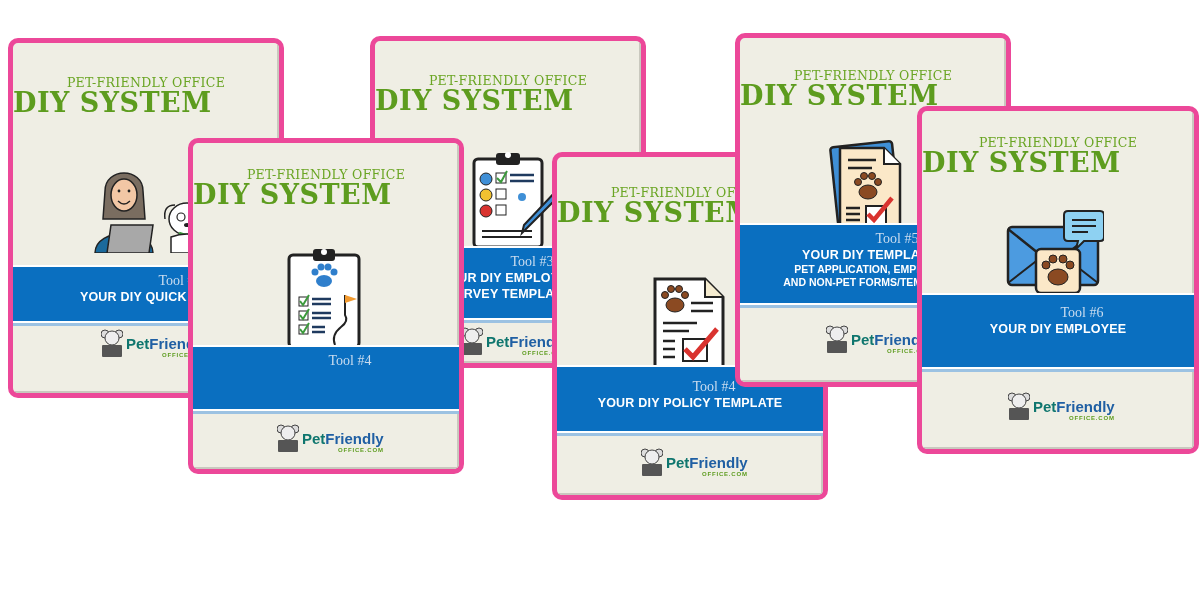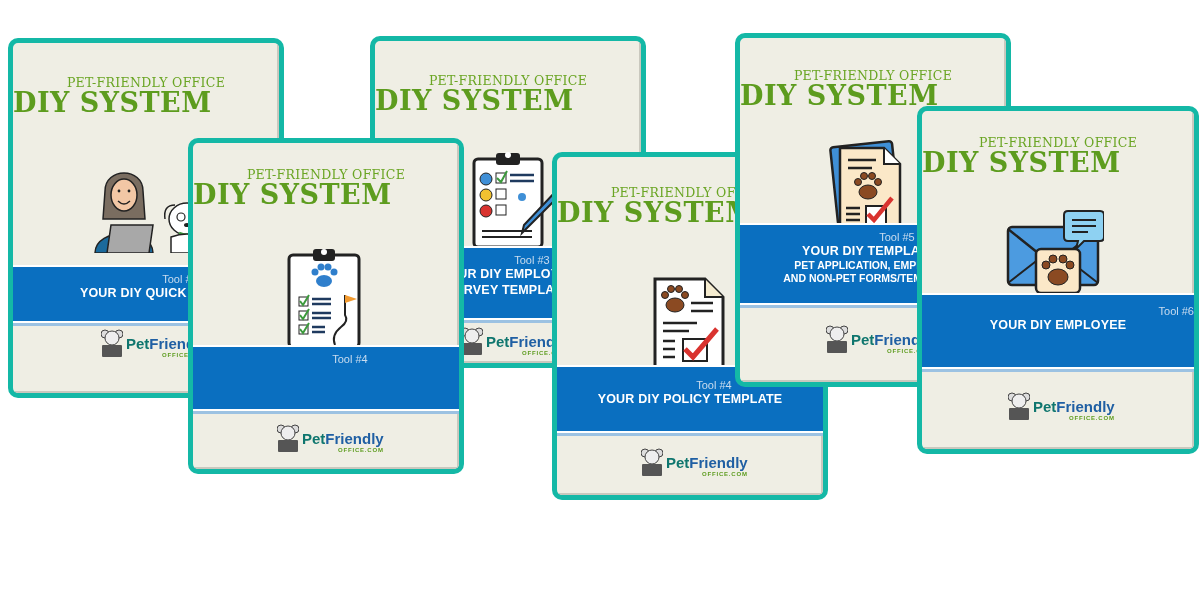--- a/index.html
+++ b/index.html
@@ -1,34 +1,34 @@
 <!DOCTYPE html>
 <html><head>
 <meta charset="utf-8">
 <style>
   html, body { margin: 0; padding: 0; }
   body { width: 1200px; height: 600px; background: #ffffff; position: relative; overflow: hidden; font-family: "Liberation Sans", sans-serif; }
   .card {
     position: absolute;
     background: #efeee4;
-    border: 5px solid #14b8a6;
+    border: 5px solid #ec4899;
     border-radius: 10px;
     box-sizing: border-box;
     overflow: hidden;
   }
   .card .inner { position: absolute; inset: 0; border-right: 2px solid #c9c8be; border-bottom: 2px solid #c9c8be; }
   .kicker { position: absolute; left: 0; right: 0; text-align: center; color: #6aa523; font-family: "DejaVu Serif", serif; font-size: 12.5px; letter-spacing: 0.3px; }
   .headline { position: absolute; left: 0; right: 0; color: #5d9c1e; font-family: "DejaVu Serif", serif; font-weight: bold; font-size: 27px; letter-spacing: 0.5px; }
   .band {
     position: absolute; left: 0; right: 0; background: #0a6fc0;
     border-top: 2px solid #ffffff; border-bottom: 2px solid #ffffff;
     box-shadow: 0 3px 0 #9cc2e2;
     text-align: center; color: #fff;
   }
-  .tool-num { font-family: Liberation Sans, sans-serif; font-size: 11px; color: #c9dcef; margin-top: 6px; margin-left: 48px; }
+  .tool-num { font-family: Liberation Serif, serif; font-size: 14px; color: #c9dcef; margin-top: 6px; margin-left: 48px; }
   .tool-title { font-family: "Liberation Sans", sans-serif; font-weight: bold; font-size: 12.5px; line-height: 16px; letter-spacing: 0.2px; }
   .tool-sub { font-family: "Liberation Sans", sans-serif; font-weight: bold; font-size: 10.5px; line-height: 13px; }
   .logo { position: absolute; display: flex; align-items: flex-end; }
   .logo .mascot { width: 22px; height: 30px; position: relative; margin-right: 3px; }
   .logo .word { font-weight: bold; font-size: 15px; line-height: 15px; }
   .logo .word .pet { color: #0f766e; }
   .logo .word .friendly { color: #1f5fa3; }
   .logo .dotcom { font-size: 6px; color: #5d9c1e; font-weight: bold; letter-spacing: 0.8px; text-align: right; margin-top: 1px; }
   .icon-wrap { position: absolute; }
 </style>
@@ -300,21 +300,21 @@
       <g fill="#8b4a22" stroke="#222">
           <ellipse cx="54" cy="70" rx="10" ry="8"></ellipse>
           <circle cx="42" cy="58" r="4"></circle>
           <circle cx="49" cy="52" r="4"></circle>
           <circle cx="59" cy="52" r="4"></circle>
           <circle cx="66" cy="58" r="4"></circle>
         </g>
     </svg>
   </div>
   <div class="band" style="top:182px; height:72px;">
-    <div class="tool-num" style="margin-top:10px;text-align:right;">Tool #6</div>
+    <div class="tool-num" style="margin-top:10px;">Tool #6</div>
     <div class="tool-title">YOUR DIY EMPLOYEE</div>
   </div>
   <div class="logo" style="left:86px; top:280px;">
     <div class="mascot">
       <svg width="22" height="30" viewBox="0 0 22 30">
           <circle cx="4" cy="6" r="4" fill="#ddd" stroke="#444"></circle>
           <circle cx="18" cy="6" r="4" fill="#ddd" stroke="#444"></circle>
           <ellipse cx="11" cy="10" rx="7" ry="7" fill="#eee" stroke="#444"></ellipse>
           <rect x="1" y="17" width="20" height="12" rx="1" fill="#555"></rect>
         </svg>

